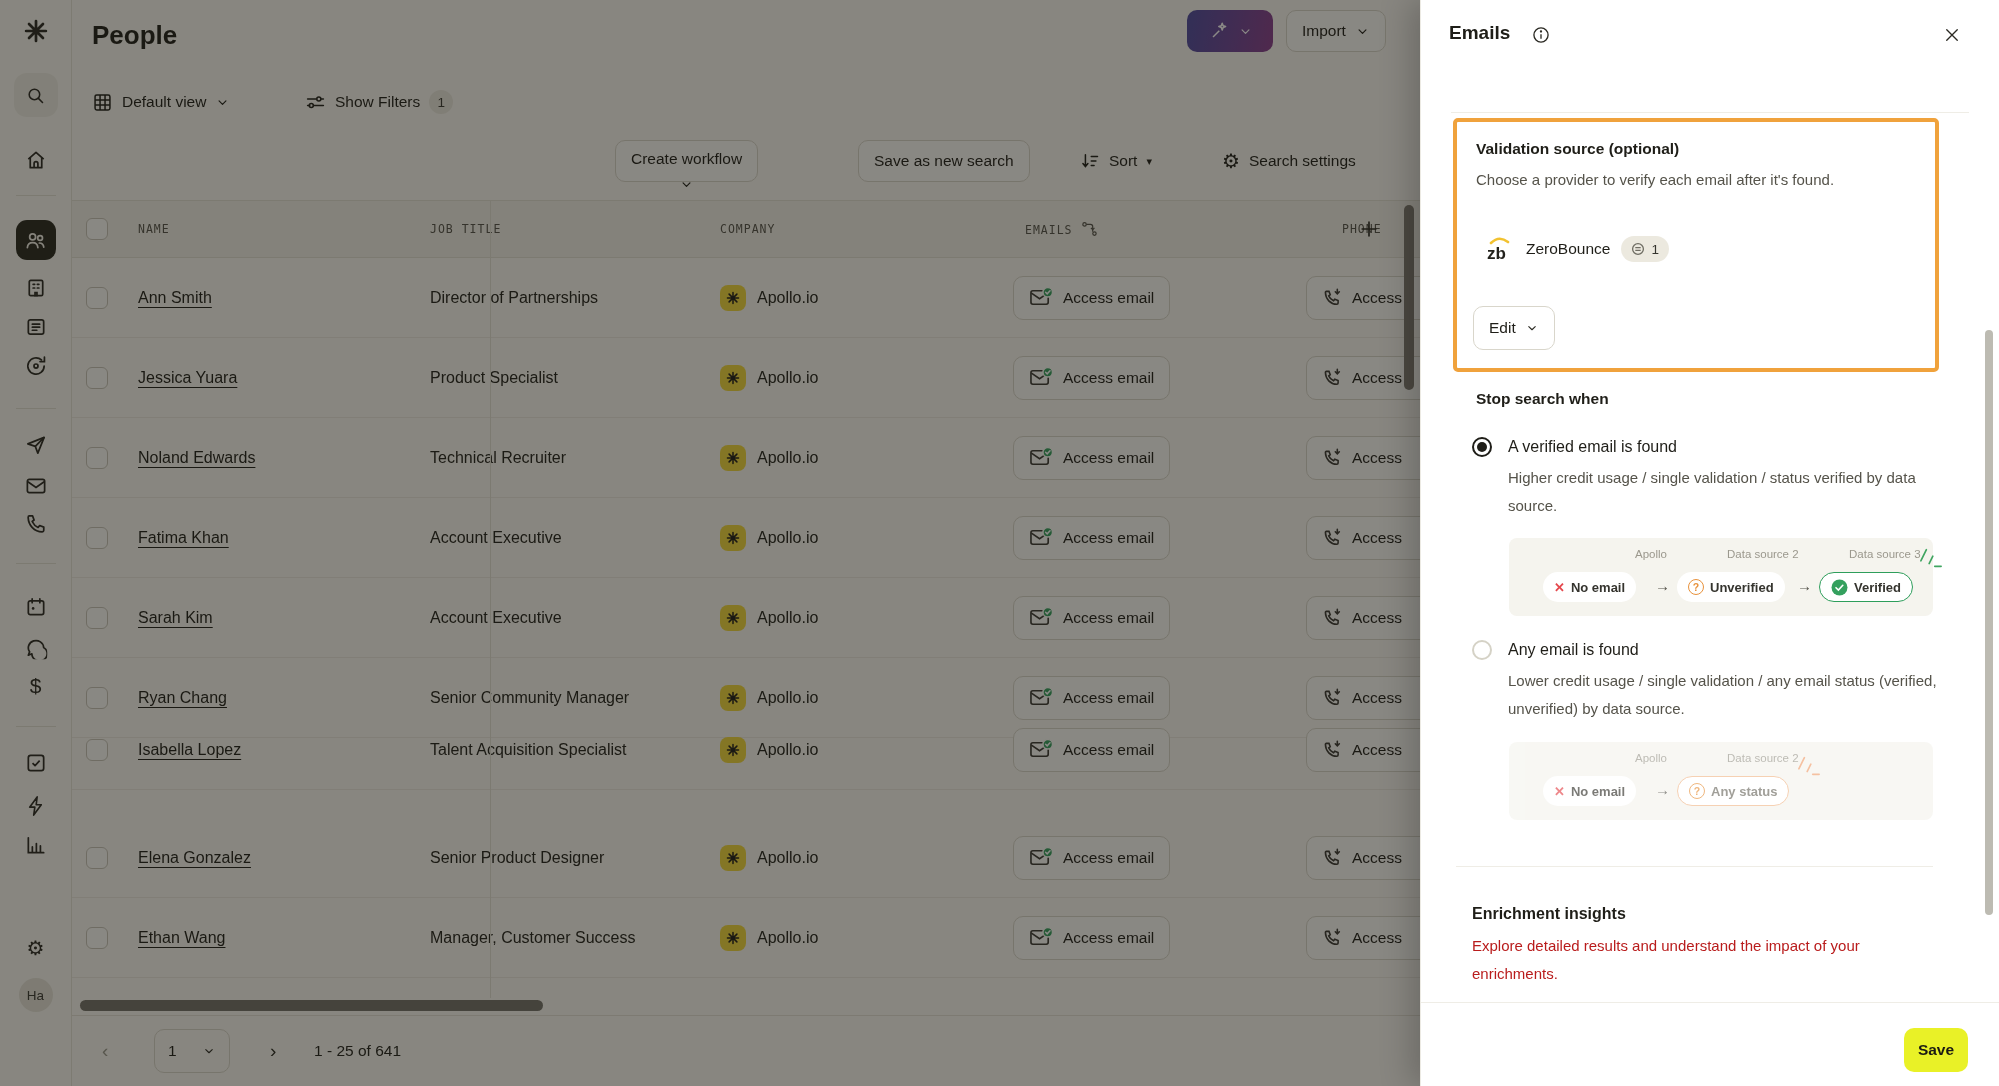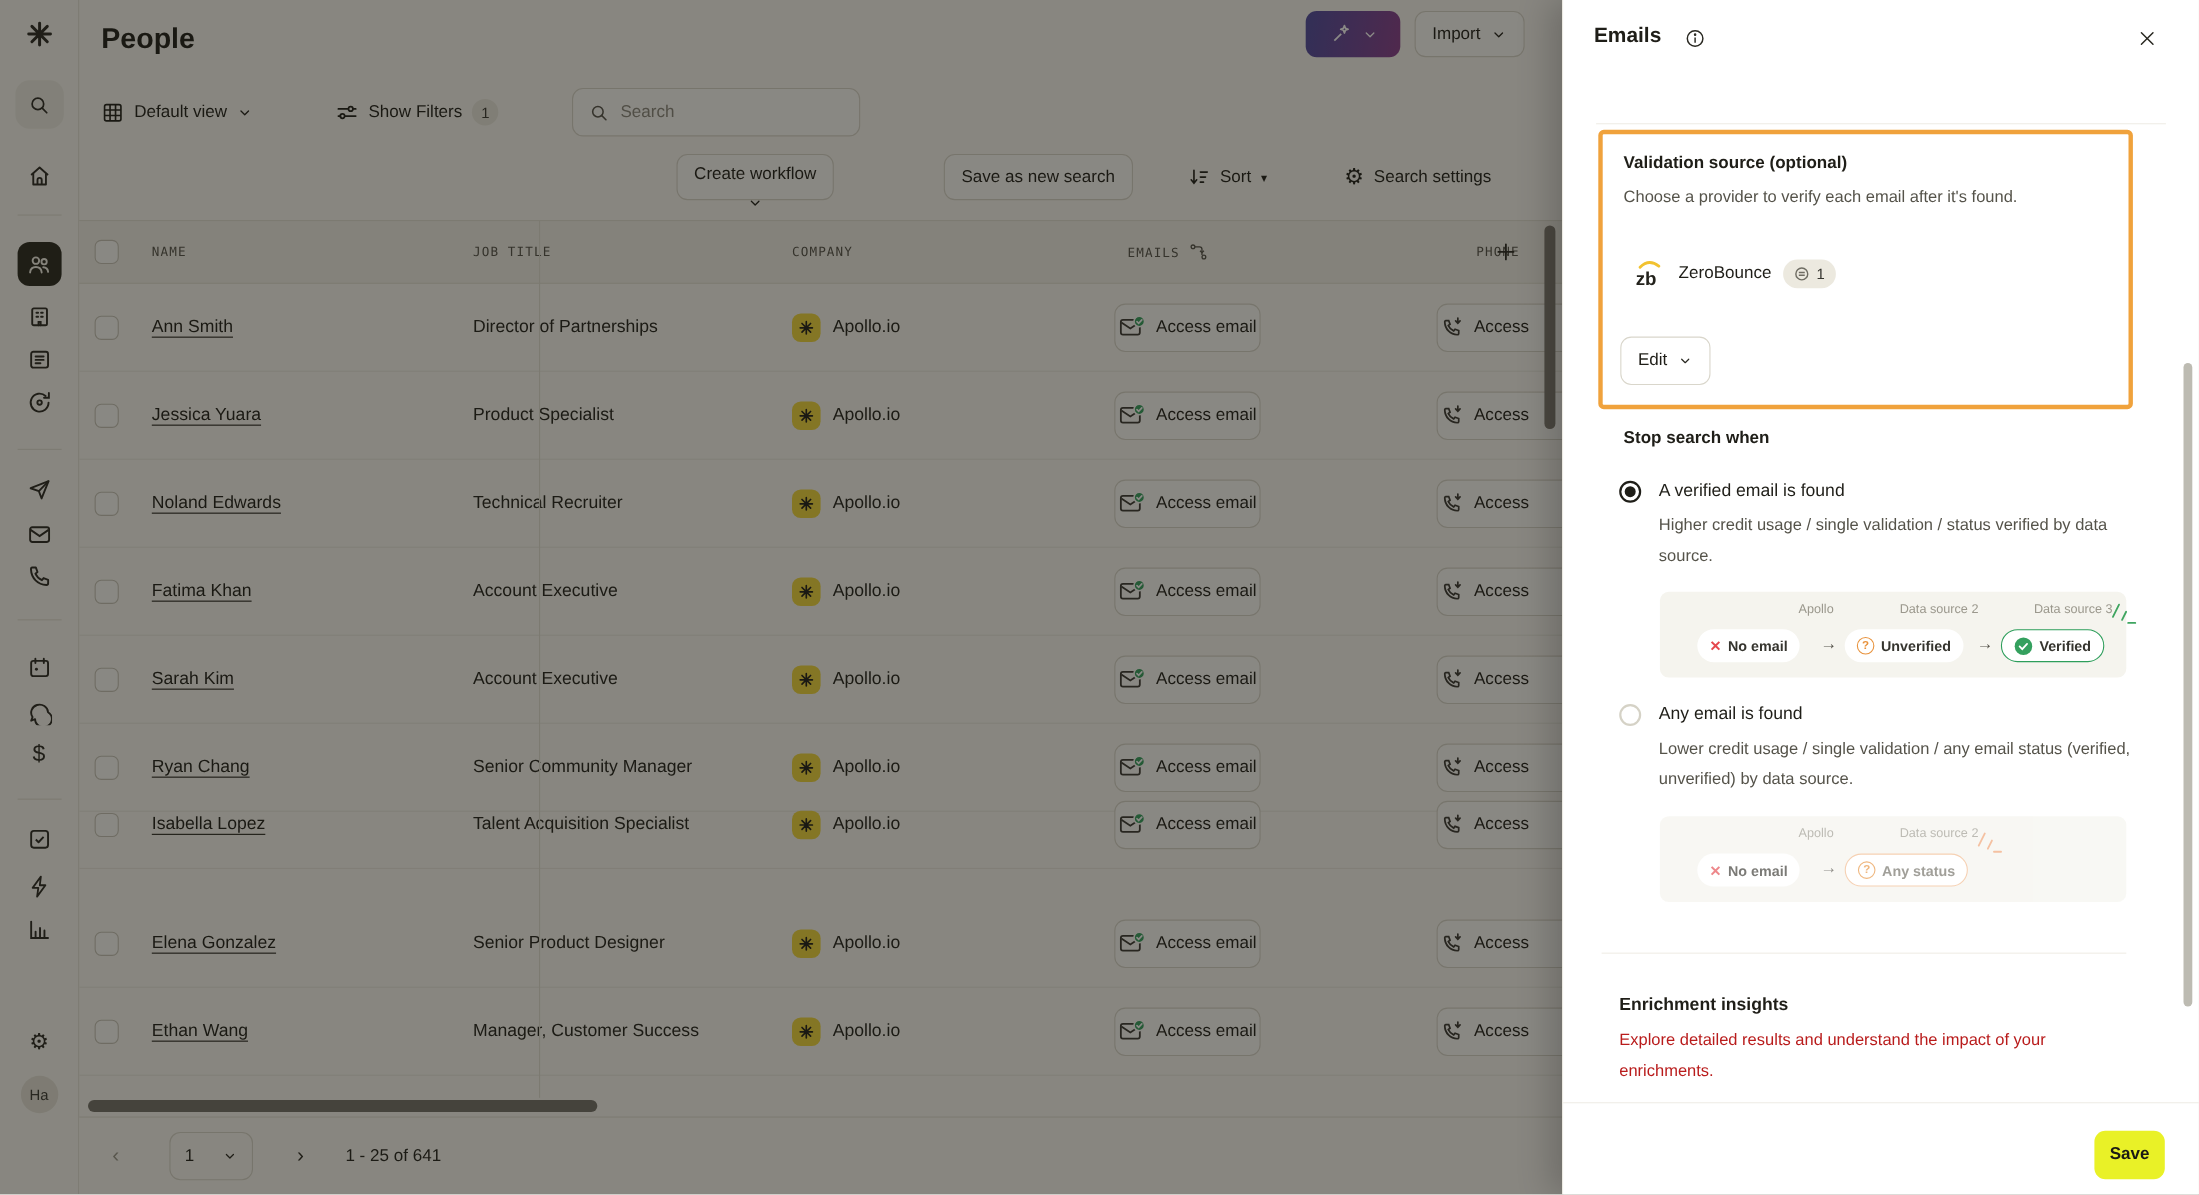--- a/index.html
+++ b/index.html
@@ -31,21 +31,21 @@
   
   #thead { left:72px; top:200px; width:1349px; height:58px; background:#F3F1E9; border-top:1px solid #E3E0D5; border-bottom:1px solid #E3E0D5; z-index:11; }
   .th { position:absolute; top:50%; transform:translateY(-50%); font-family:"DejaVu Sans Mono", monospace; font-size:11.5px; letter-spacing:1px; color:#55534A; display:flex; align-items:center; gap:8px; }
   .rows-clip { left:72px; top:258px; width:1349px; height:742px; overflow:hidden; z-index:11; }
   .trow { position:absolute; left:0; width:1349px; height:80px; border-bottom:1px solid #ECE9E0; }
   .cb { position:absolute; width:22px; height:22px; border:1.5px solid #C8C5B9; border-radius:6px; background:#FDFCF8; top:50%; transform:translateY(-50%); }
   .cell { position:absolute; top:50%; transform:translateY(-50%); font-size:16px; color:#23221C; white-space:nowrap; }
   .name-link { color:#1F1E18; text-decoration:underline; text-underline-offset:4px; cursor:pointer; }
   .company-wrap { display:flex; align-items:center; gap:11px; }
   .co-ic { width:26px; height:26px; border-radius:8px; background:#F3D83D; display:flex; align-items:center; justify-content:center; color:#1F1E18; flex:0 0 auto; }
-  .pill-btn { position:absolute; top:50%; transform:translateY(-50%); display:flex; align-items:center; gap:9px; height:44px; padding:0 3px; background:#FDFCF8; border:1px solid #D9D6CB; border-radius:10px; font-size:15.5px; font-weight:500; color:#1F1E18; white-space:nowrap; font-family:"Liberation Sans",sans-serif; cursor:pointer; }
+  .pill-btn { position:absolute; top:50%; transform:translateY(-50%); display:flex; align-items:center; gap:9px; height:44px; padding:0 15px; background:#FDFCF8; border:1px solid #D9D6CB; border-radius:10px; font-size:15.5px; font-weight:500; color:#1F1E18; white-space:nowrap; font-family:"Liberation Sans",sans-serif; cursor:pointer; }
   .col-div { left:490px; top:200px; width:1px; height:798px; background:#E3E0D5; z-index:12; }
   .vscroll { left:1404px; top:205px; width:10px; height:185px; border-radius:5px; background:#807D74; z-index:13; }
   .hscroll { left:80px; top:1000px; width:463px; height:11px; border-radius:6px; background:#75726A; z-index:13; }
 
   
   #pagebar { left:72px; top:1015px; width:1349px; height:71px; background:#FAF9F2; border-top:1px solid #E4E1D6; z-index:11; }
   .pg-chev { position:absolute; top:50%; transform:translateY(-50%); font-size:19px; }
   .pg-box { position:absolute; top:50%; transform:translateY(-50%); width:76px; height:44px; border:1px solid #D9D6CB; border-radius:10px; background:#FAF9F2; display:flex; align-items:center; justify-content:space-between; padding:0 13px; font-size:15.5px; color:#1F1E18; }
   .pg-range { position:absolute; top:50%; transform:translateY(-50%); font-size:15.5px; color:#23221C; }
 
@@ -273,26 +273,20 @@
         <use href="#i-chev"></use>
       </svg>
   </div>
   <div class="abs txt-btn" style="left:305px;top:80px;">
     <svg width="21" height="21" class="icx">
         <use href="#i-filters"></use>
       </svg>
     <span>Show Filters</span>
     <span class="count-badge">1</span>
   </div>
-  <div class="abs search-box" style="left:520px;top:80px;">
-    <svg width="19" height="19" class="icx" style="color:#55534A">
-        <use href="#i-search"></use>
-      </svg>
-    <input type="text" placeholder="Search" style="">
-  </div>
 
   <button class="abs box-btn" style="left:615px;top:140px;flex-direction:column;">
     <svg width="19" height="19" class="icx">
         <use href="#i-bolt"></use>
       </svg>
     <span>Create workflow</span>
     <svg width="15" height="15" class="chev">
         <use href="#i-chev"></use>
       </svg>
   </button>

